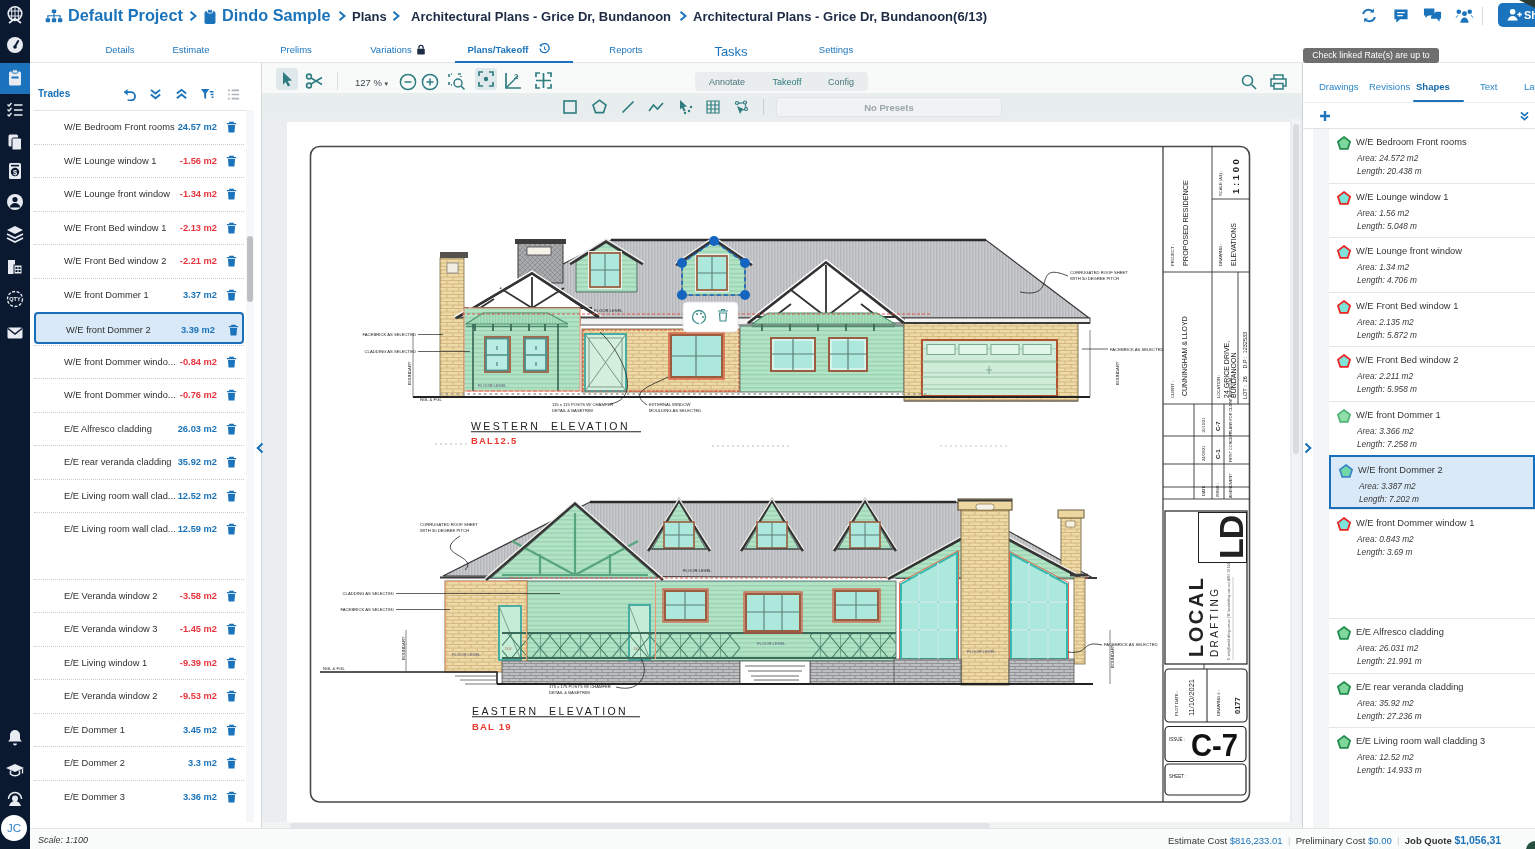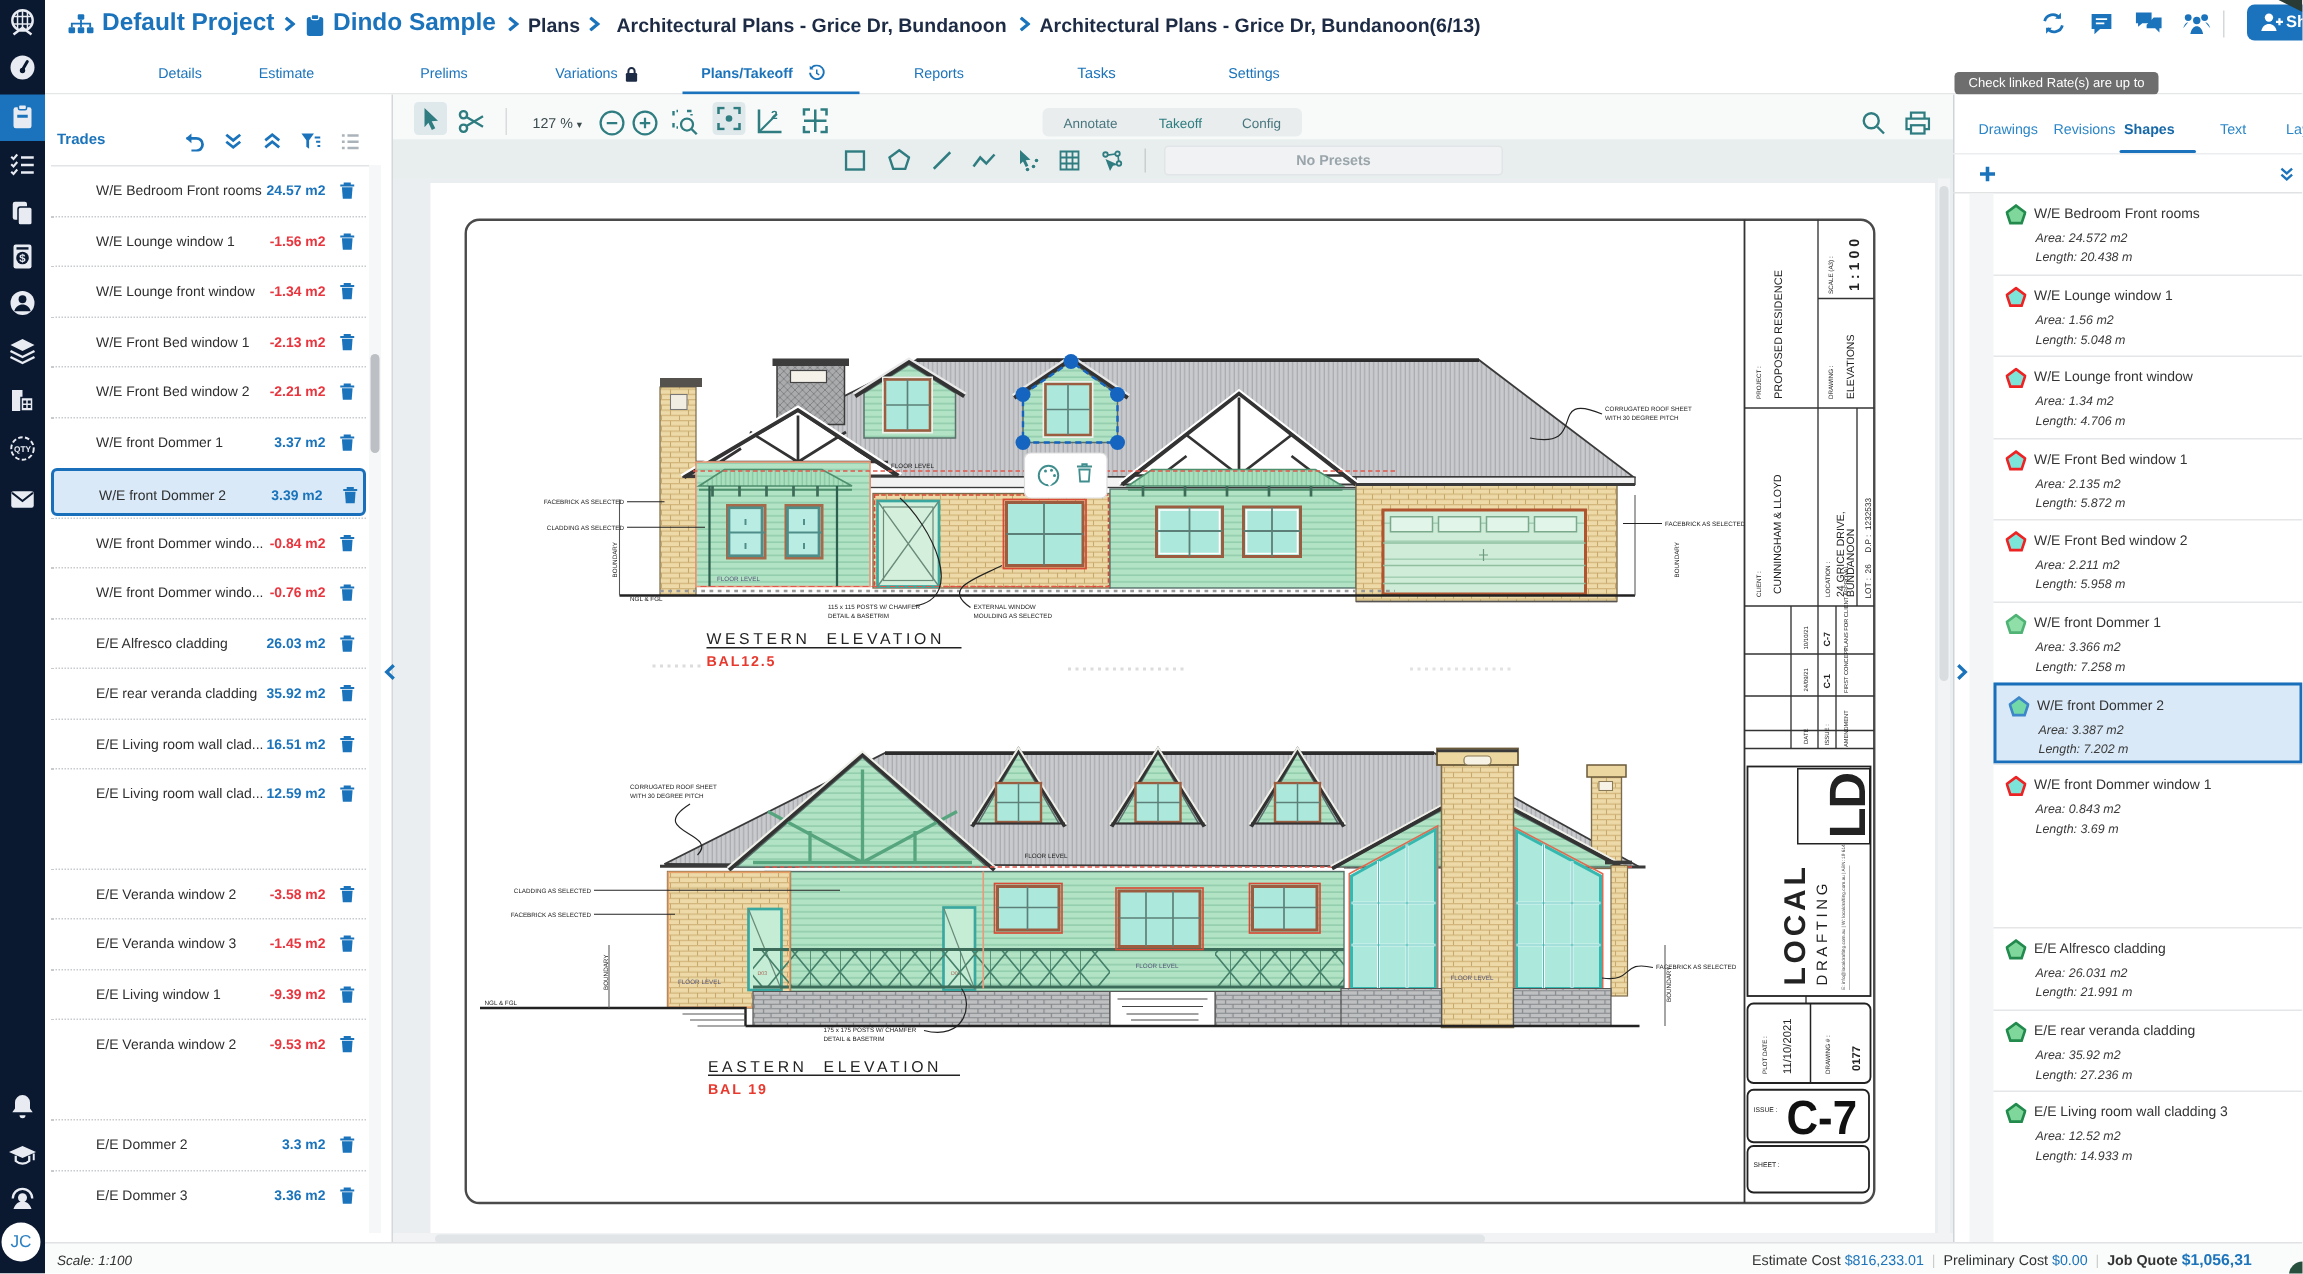--- a/index.html
+++ b/index.html
@@ -141,21 +141,21 @@
 <svg class="abs" style="left:1517px;top:0" width="18" height="8" viewBox="0 0 18 8">
       <path d="M2 0h16v8z" fill="#2a3b36"></path>
     </svg>
 <div class="abs" style="left:30px;top:33px;width:1505px;height:30px;background:#fff;border-bottom:1px solid #e4e6e8;"></div>
 <div class="abs" style="left:60px;top:44px;width:120px;text-align:center;font-size:9.5px;font-weight:normal;color:#1b74bb;">Details</div>
 <div class="abs" style="left:131px;top:44px;width:120px;text-align:center;font-size:9.5px;font-weight:normal;color:#1b74bb;">Estimate</div>
 <div class="abs" style="left:236px;top:44px;width:120px;text-align:center;font-size:9.5px;font-weight:normal;color:#1b74bb;">Prelims</div>
 <div class="abs" style="left:331px;top:44px;width:120px;text-align:center;font-size:9.5px;font-weight:normal;color:#1b74bb;">Variations</div>
 <div class="abs" style="left:438px;top:44px;width:120px;text-align:center;font-size:9.5px;font-weight:bold;color:#1b74bb;">Plans/Takeoff</div>
 <div class="abs" style="left:566px;top:44px;width:120px;text-align:center;font-size:9.5px;font-weight:normal;color:#1b74bb;">Reports</div>
-<div class="abs" style="left:671px;top:44px;width:120px;text-align:center;font-size:10px;font-weight:normal;color:#1b74bb;">Tasks</div>
+<div class="abs" style="left:671px;top:44px;width:120px;text-align:center;font-size:13px;font-weight:normal;color:#1b74bb;">Tasks</div>
 <div class="abs" style="left:776px;top:44px;width:120px;text-align:center;font-size:9.5px;font-weight:normal;color:#1b74bb;">Settings</div>
 <svg class="abs" style="left:416px;top:44px" width="10" height="11" viewBox="0 0 12 13">
       <rect x="1.5" y="5.5" width="9" height="7" rx="1" fill="#1d2b45"></rect>
       <path d="M3.5 5.5V4a2.5 2.5 0 0 1 5 0v1.5" fill="none" stroke="#1d2b45" stroke-width="1.6"></path>
     </svg>
 <svg class="abs" style="left:539px;top:43px" width="11" height="11" viewBox="0 0 13 13">
       <path d="M2 3.2A5.4 5.4 0 1 1 1.2 6.5" fill="none" stroke="#1b74bb" stroke-width="1.5"></path>
       <path d="M1 1v3h3z" fill="#1b74bb"></path>
       <path d="M6.5 4v3l2 1.2" stroke="#1b74bb" stroke-width="1.2" fill="none"></path>
     </svg>
@@ -264,21 +264,21 @@
 <div class="abs" style="left:34px;top:445.0px;width:210px;height:33px;border-top:1px dotted #c8cbce;">
       <div class="abs" style="left:30px;top:11px;font-size:9.3px;color:#2e2e2e;white-space:nowrap;">E/E rear veranda cladding</div>
       <div class="abs blue" style="right:27px;top:11px;font-size:9.3px;font-weight:bold;">35.92 m2</div>
       <svg class="abs" style="left:192px;top:10px" width="11" height="12" viewBox="0 0 13 14">
         <path d="M1 3h11M4.5 3V1.5h4V3" stroke="#1b74bb" stroke-width="1.6" fill="none"></path>
         <path d="M2.3 4.5h8.4l-.7 9H3z" fill="#1b74bb"></path>
       </svg>
     </div>
 <div class="abs" style="left:34px;top:478.5px;width:210px;height:33px;border-top:1px dotted #c8cbce;">
       <div class="abs" style="left:30px;top:11px;font-size:9.3px;color:#2e2e2e;white-space:nowrap;">E/E Living room wall clad...</div>
-      <div class="abs blue" style="right:27px;top:11px;font-size:9.3px;font-weight:bold;">16.51 m2</div>
+      <div class="abs blue" style="right:27px;top:11px;font-size:9.3px;font-weight:bold;">12.52 m2</div>
       <svg class="abs" style="left:192px;top:10px" width="11" height="12" viewBox="0 0 13 14">
         <path d="M1 3h11M4.5 3V1.5h4V3" stroke="#1b74bb" stroke-width="1.6" fill="none"></path>
         <path d="M2.3 4.5h8.4l-.7 9H3z" fill="#1b74bb"></path>
       </svg>
     </div>
 <div class="abs" style="left:34px;top:511.9px;width:210px;height:33px;border-top:1px dotted #c8cbce;">
       <div class="abs" style="left:30px;top:11px;font-size:9.3px;color:#2e2e2e;white-space:nowrap;">E/E Living room wall clad...</div>
       <div class="abs blue" style="right:27px;top:11px;font-size:9.3px;font-weight:bold;">12.59 m2</div>
       <svg class="abs" style="left:192px;top:10px" width="11" height="12" viewBox="0 0 13 14">
         <path d="M1 3h11M4.5 3V1.5h4V3" stroke="#1b74bb" stroke-width="1.6" fill="none"></path>
@@ -305,20 +305,28 @@
       <div class="abs" style="left:30px;top:11px;font-size:9.3px;color:#2e2e2e;white-space:nowrap;">E/E Living window 1</div>
       <div class="abs red" style="right:27px;top:11px;font-size:9.3px;font-weight:bold;">-9.39 m2</div>
       <svg class="abs" style="left:192px;top:10px" width="11" height="12" viewBox="0 0 13 14">
         <path d="M1 3h11M4.5 3V1.5h4V3" stroke="#1b74bb" stroke-width="1.6" fill="none"></path>
         <path d="M2.3 4.5h8.4l-.7 9H3z" fill="#1b74bb"></path>
       </svg>
     </div>
 <div class="abs" style="left:34px;top:679.2px;width:210px;height:33px;border-top:1px dotted #c8cbce;">
       <div class="abs" style="left:30px;top:11px;font-size:9.3px;color:#2e2e2e;white-space:nowrap;">E/E Veranda window 2</div>
       <div class="abs red" style="right:27px;top:11px;font-size:9.3px;font-weight:bold;">-9.53 m2</div>
+      <svg class="abs" style="left:192px;top:10px" width="11" height="12" viewBox="0 0 13 14">
+        <path d="M1 3h11M4.5 3V1.5h4V3" stroke="#1b74bb" stroke-width="1.6" fill="none"></path>
+        <path d="M2.3 4.5h8.4l-.7 9H3z" fill="#1b74bb"></path>
+      </svg>
+    </div>
+<div class="abs" style="left:34px;top:712.6px;width:210px;height:33px;border-top:1px dotted #c8cbce;">
+      <div class="abs" style="left:30px;top:11px;font-size:9.3px;color:#2e2e2e;white-space:nowrap;">E/E Dommer 1</div>
+      <div class="abs blue" style="right:27px;top:11px;font-size:9.3px;font-weight:bold;">3.45 m2</div>
       <svg class="abs" style="left:192px;top:10px" width="11" height="12" viewBox="0 0 13 14">
         <path d="M1 3h11M4.5 3V1.5h4V3" stroke="#1b74bb" stroke-width="1.6" fill="none"></path>
         <path d="M2.3 4.5h8.4l-.7 9H3z" fill="#1b74bb"></path>
       </svg>
     </div>
 <div class="abs" style="left:34px;top:746.1px;width:210px;height:33px;border-top:1px dotted #c8cbce;">
       <div class="abs" style="left:30px;top:11px;font-size:9.3px;color:#2e2e2e;white-space:nowrap;">E/E Dommer 2</div>
       <div class="abs blue" style="right:27px;top:11px;font-size:9.3px;font-weight:bold;">3.3 m2</div>
       <svg class="abs" style="left:192px;top:10px" width="11" height="12" viewBox="0 0 13 14">
         <path d="M1 3h11M4.5 3V1.5h4V3" stroke="#1b74bb" stroke-width="1.6" fill="none"></path>

